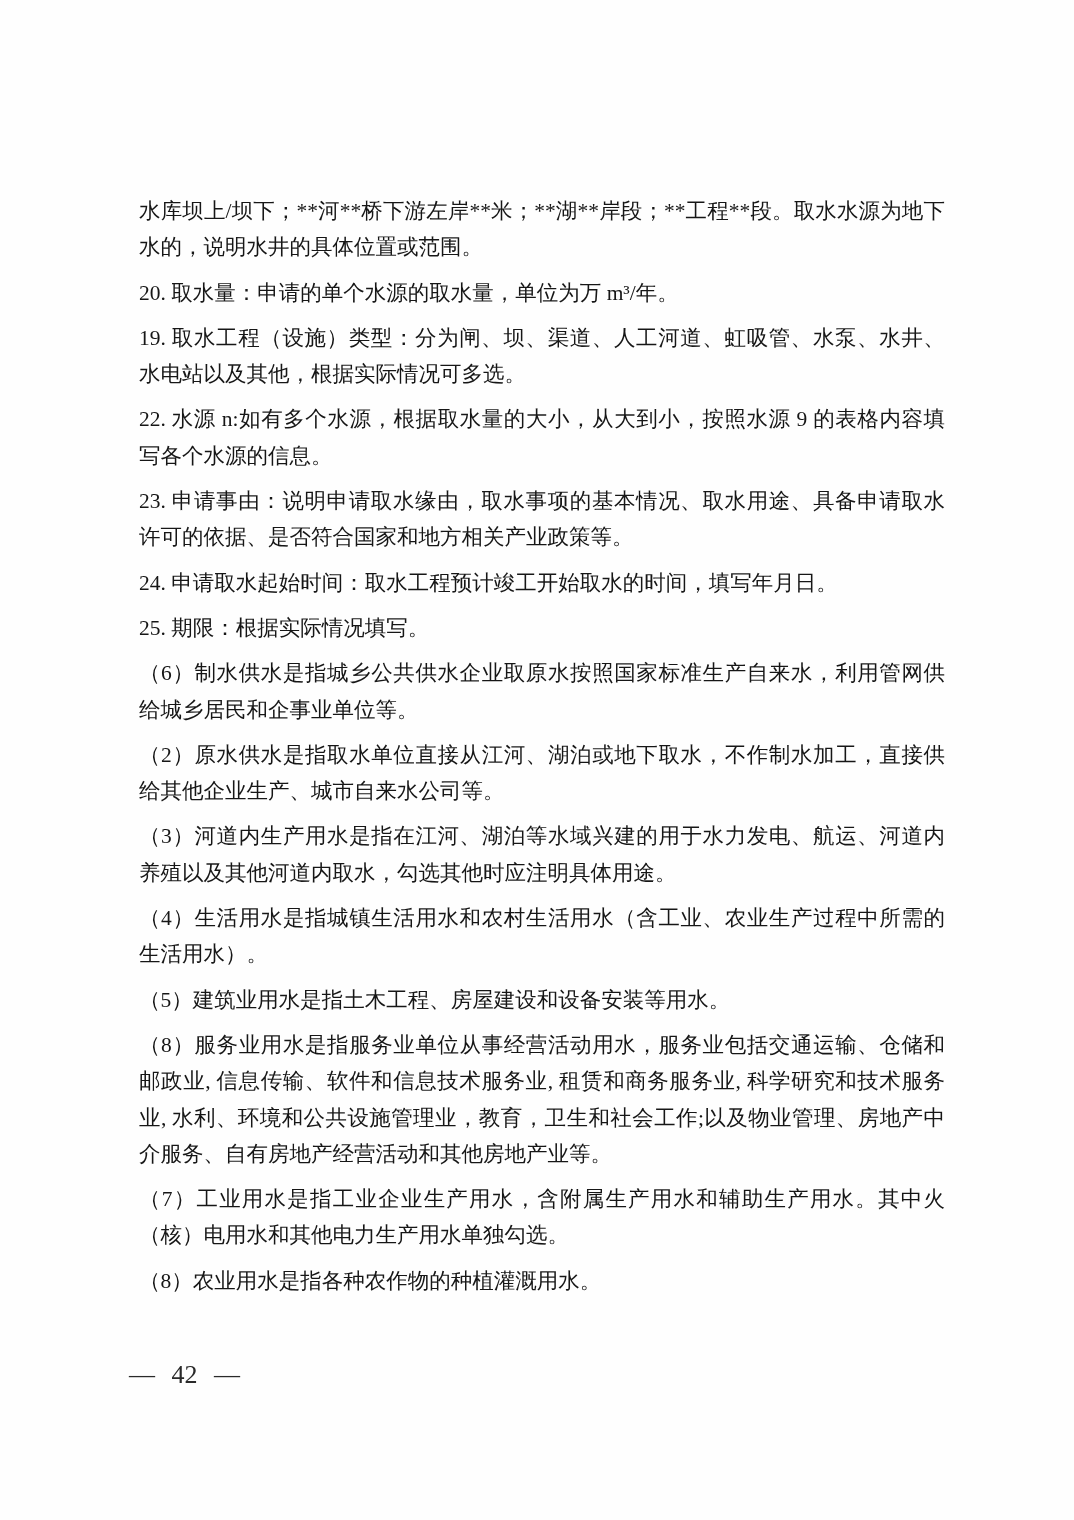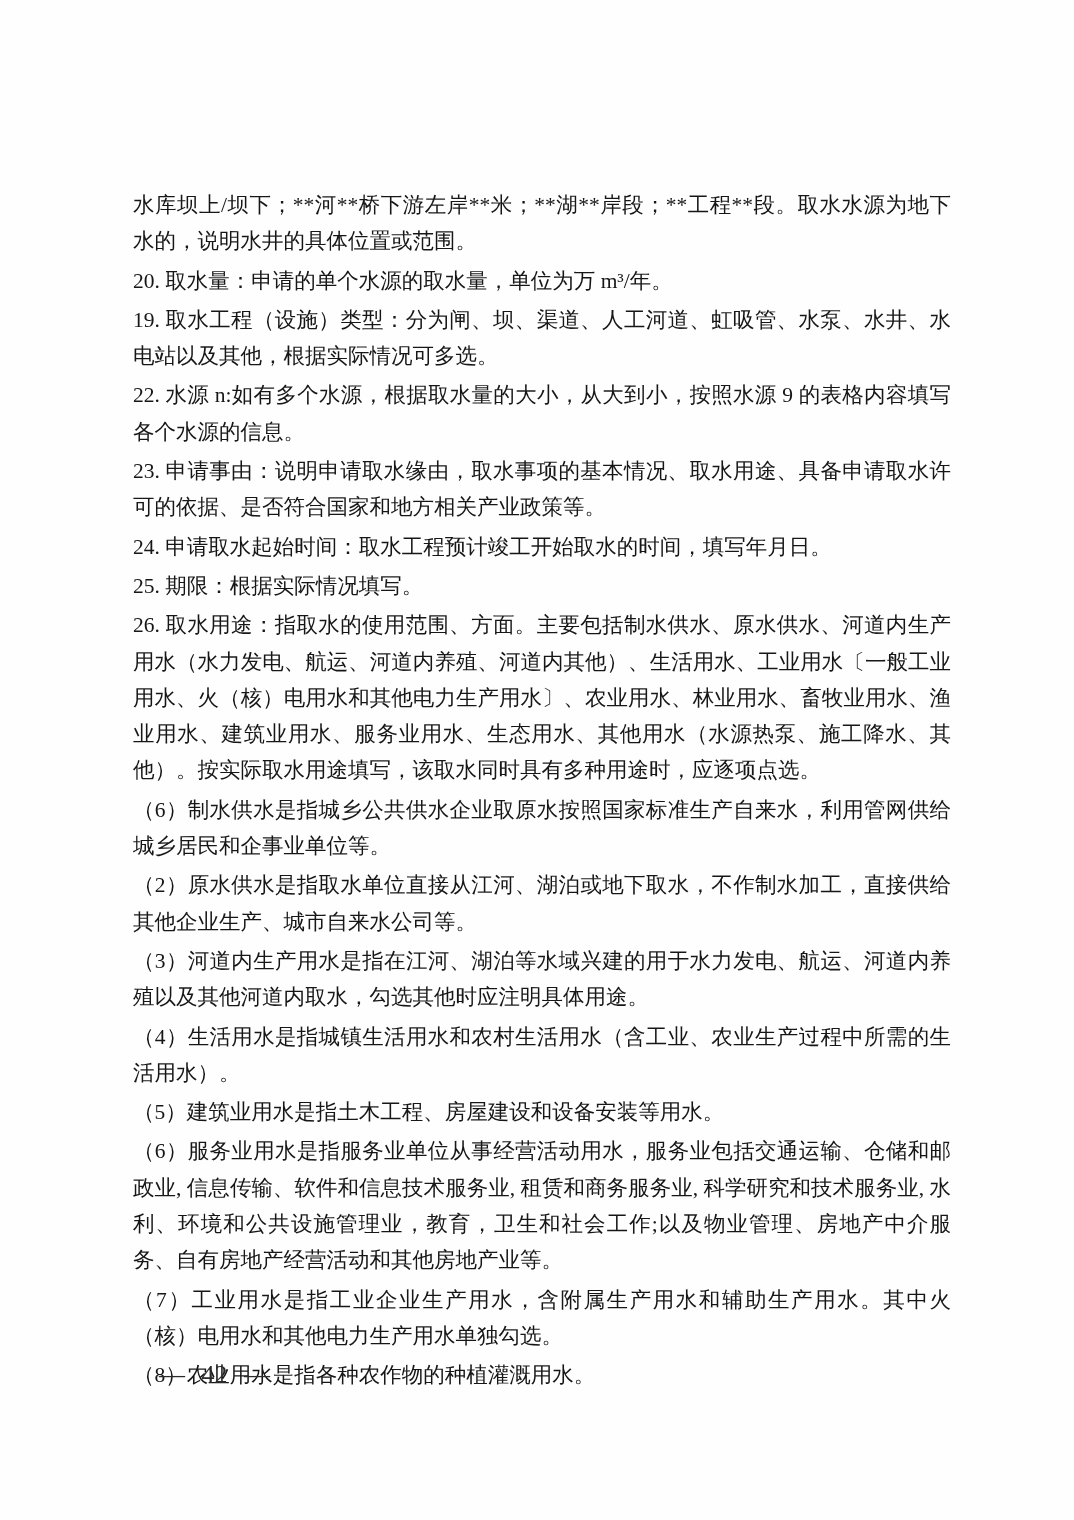--- a/index.html
+++ b/index.html
@@ -20,55 +20,53 @@
     position: absolute;
     left: 130px;
     top: 184px;
     width: 824px;
     font-size: 21.5px;
     line-height: 36.3px;
     text-align: justify;
     text-justify: inter-character;
   }
   .content p {
-    margin: 3px;
+    margin: 9px;
     padding: 0;
   }
   .content .lbl {
     font-weight: normal;
   }
   .footer {
     position: absolute;
     left: 129px;
     top: 1360px;
     font-size: 26px;
     line-height: 30px;
     color: #2a2a2a;
     word-spacing: 10px;
     white-space: nowrap;
-    margin-left: 30px;
   }
 </style>
 </head>
 <body>
 
 <div class="page">
   <div class="content">
     <p><b class="lbl"></b><span>水库坝上/坝下；**河**桥下游左岸**米；**湖**岸段；**工程**段。取水水源为地下水的，说明水井的具体位置或范围。</span></p>
     <p><b class="lbl">20. 取水量：</b><span>申请的单个水源的取水量，单位为万 m³/年。</span></p>
     <p><b class="lbl">19. 取水工程（设施）类型：</b><span>分为闸、坝、渠道、人工河道、虹吸管、水泵、水井、水电站以及其他，根据实际情况可多选。</span></p>
     <p><b class="lbl">22. 水源 n:</b><span>如有多个水源，根据取水量的大小，从大到小，按照水源 9 的表格内容填写各个水源的信息。</span></p>
     <p><b class="lbl">23. 申请事由：</b><span>说明申请取水缘由，取水事项的基本情况、取水用途、具备申请取水许可的依据、是否符合国家和地方相关产业政策等。</span></p>
     <p><b class="lbl">24. 申请取水起始时间：</b><span>取水工程预计竣工开始取水的时间，填写年月日。</span></p>
     <p><b class="lbl">25. 期限：</b><span>根据实际情况填写。</span></p>
-    <p><b class="lbl">26. 取水用途：</b><span>指取水的使用范围、方面。主要包括制水供水、原水供水、河道内生产用水（水力发电、航运、河道内养殖、河道内其他）、生活用水、工业用水〔一般工业用水、火（核）电用水和其他电力生产用水〕、农业用水、林业用水、畜牧业用水、渔业用水、建筑业用水、服务业用水、生态用水、其他用水（水源热泵、施工降水、其他）。按实际取水用途填写，该取水同时具有多种用途时，应逐项点选。</span></p>
     <p><b class="lbl"></b><span>（6）制水供水是指城乡公共供水企业取原水按照国家标准生产自来水，利用管网供给城乡居民和企事业单位等。</span></p>
     <p><b class="lbl"></b><span>（2）原水供水是指取水单位直接从江河、湖泊或地下取水，不作制水加工，直接供给其他企业生产、城市自来水公司等。</span></p>
     <p><b class="lbl"></b><span>（3）河道内生产用水是指在江河、湖泊等水域兴建的用于水力发电、航运、河道内养殖以及其他河道内取水，勾选其他时应注明具体用途。</span></p>
     <p><b class="lbl"></b><span>（4）生活用水是指城镇生活用水和农村生活用水（含工业、农业生产过程中所需的生活用水）。</span></p>
     <p><b class="lbl"></b><span>（5）建筑业用水是指土木工程、房屋建设和设备安装等用水。</span></p>
-    <p><b class="lbl"></b><span>（6）服务业用水是指服务业单位从事经营活动用水，服务业包括交通运输、仓储和邮政业, 信息传输、软件和信息技术服务业, 租赁和商务服务业, 科学研究和技术服务业, 水利、环境和公共设施管理业，教育，卫生和社会工作;以及物业管理、房地产中介服务、自有房地产经营活动和其他房地产业等。</span></p>
+    <p><b class="lbl"></b><span>（8）服务业用水是指服务业单位从事经营活动用水，服务业包括交通运输、仓储和邮政业, 信息传输、软件和信息技术服务业, 租赁和商务服务业, 科学研究和技术服务业, 水利、环境和公共设施管理业，教育，卫生和社会工作;以及物业管理、房地产中介服务、自有房地产经营活动和其他房地产业等。</span></p>
     <p><b class="lbl"></b><span>（7）工业用水是指工业企业生产用水，含附属生产用水和辅助生产用水。其中火（核）电用水和其他电力生产用水单独勾选。</span></p>
     <p><b class="lbl"></b><span>（8）农业用水是指各种农作物的种植灌溉用水。</span></p>
   </div>
 
   <div class="footer">— 42 —</div>
 </div>
 
 </body></html>

